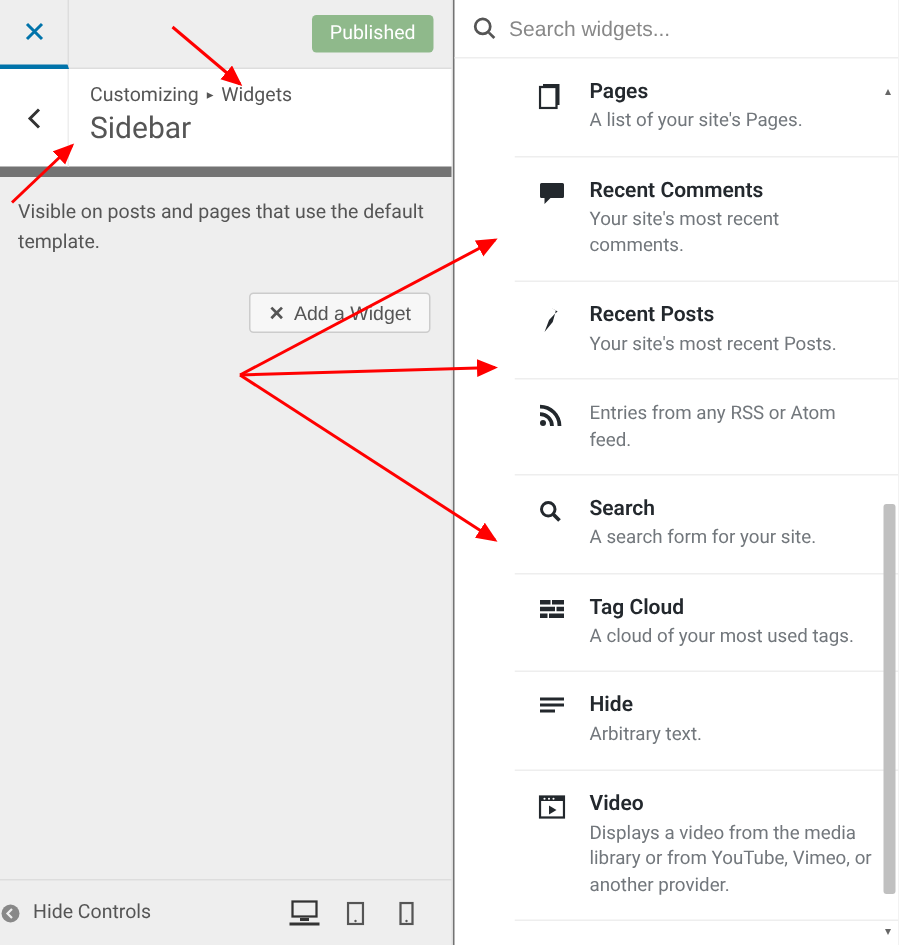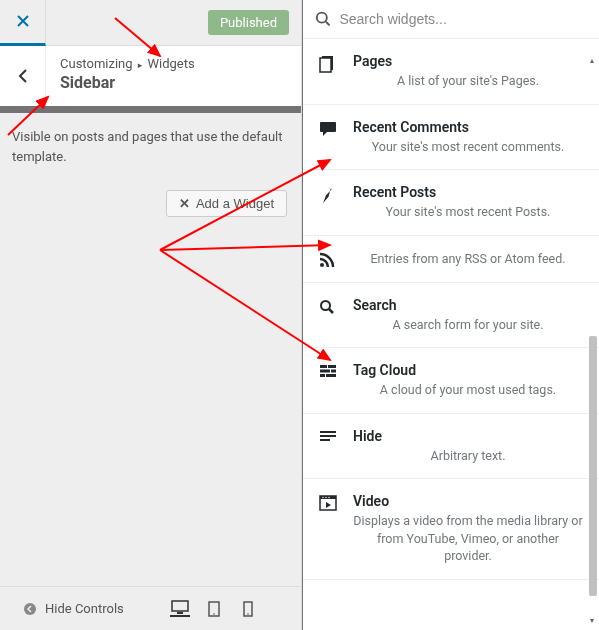--- a/index.html
+++ b/index.html
@@ -65,21 +65,21 @@
     display: flex;
     align-items: center;
     justify-content: center;
     border-right: 1px solid #eee;
     cursor: pointer;
     color: #444;
   }
   .header-text { padding: 10px 14px 14px; flex: 1; }
   .breadcrumb { font-size: 13px; color: #555; margin-bottom: 2px; }
   .breadcrumb-sep { margin: 0 2px; font-size: 9px; vertical-align: middle; }
-  .section-title { font-size: 16px; font-weight: 700; color: #555; }
+  .section-title { font-size: 20px; font-weight: 400; color: #555; }
 
   
   .description { padding: 14px 12px; font-size: 13px; color: #555; line-height: 1.5; }
 
   
   .add-widget-wrap { display: flex; justify-content: flex-end; padding: 10px 14px; }
   .add-widget-btn {
     background: #f7f7f7;
     border: 1px solid #ccc;
     border-radius: 3px;
@@ -93,21 +93,21 @@
   }
   .add-widget-btn .x { font-weight: bold; }
 
   
   .bottom-controls {
     margin-top: auto;
     height: 44px;
     border-top: 1px solid #ddd;
     display: flex;
     align-items: center;
-    padding: 0 23px;
+    padding: 0 0;
     justify-content: space-between;
   }
   .hide-controls { display: flex; align-items: center; gap: 8px; color: #555; cursor: pointer; font-size: 13px; }
   .devices { display: flex; gap: 14px; align-items: center; margin-right: 20px; }
   .device-icon { width: 20px; height: 16px; display: flex; align-items: center; justify-content: center; cursor: pointer; }
   .device-icon.active { border-bottom: 2px solid #333; padding-bottom: 1px; }
 
   
   .search-wrap {
     padding: 10px 12px;
@@ -119,32 +119,32 @@
   .search-wrap input {
     border: none;
     outline: none;
     font-size: 14px;
     width: 100%;
     color: #333;
   }
   .search-wrap input::placeholder { color: #888; }
 
   
-  .widget-list { flex: 1; overflow-y: auto; }
+  .widget-list { flex: 1; overflow-y: auto; margin-left: 40px; }
   .widget-item {
     display: flex;
     padding: 14px 16px;
     border-bottom: 1px solid #eee;
     gap: 14px;
     cursor: pointer;
   }
   .widget-icon { width: 20px; display: flex; padding-top: 2px; }
   .widget-text { flex: 1; }
   .widget-title { font-weight: 600; color: #23282d; font-size: 14px; margin-bottom: 3px; }
-  .widget-desc { font-size: 12.5px; color: #72777c; line-height: 1.4; text-align: center; }
+  .widget-desc { font-size: 12.5px; color: #72777c; line-height: 1.4; }
 
   
   .scrollbar {
     position: absolute;
     right: 2px;
     top: 56px;
     width: 10px;
     height: 570px;
     background: transparent;
   }

